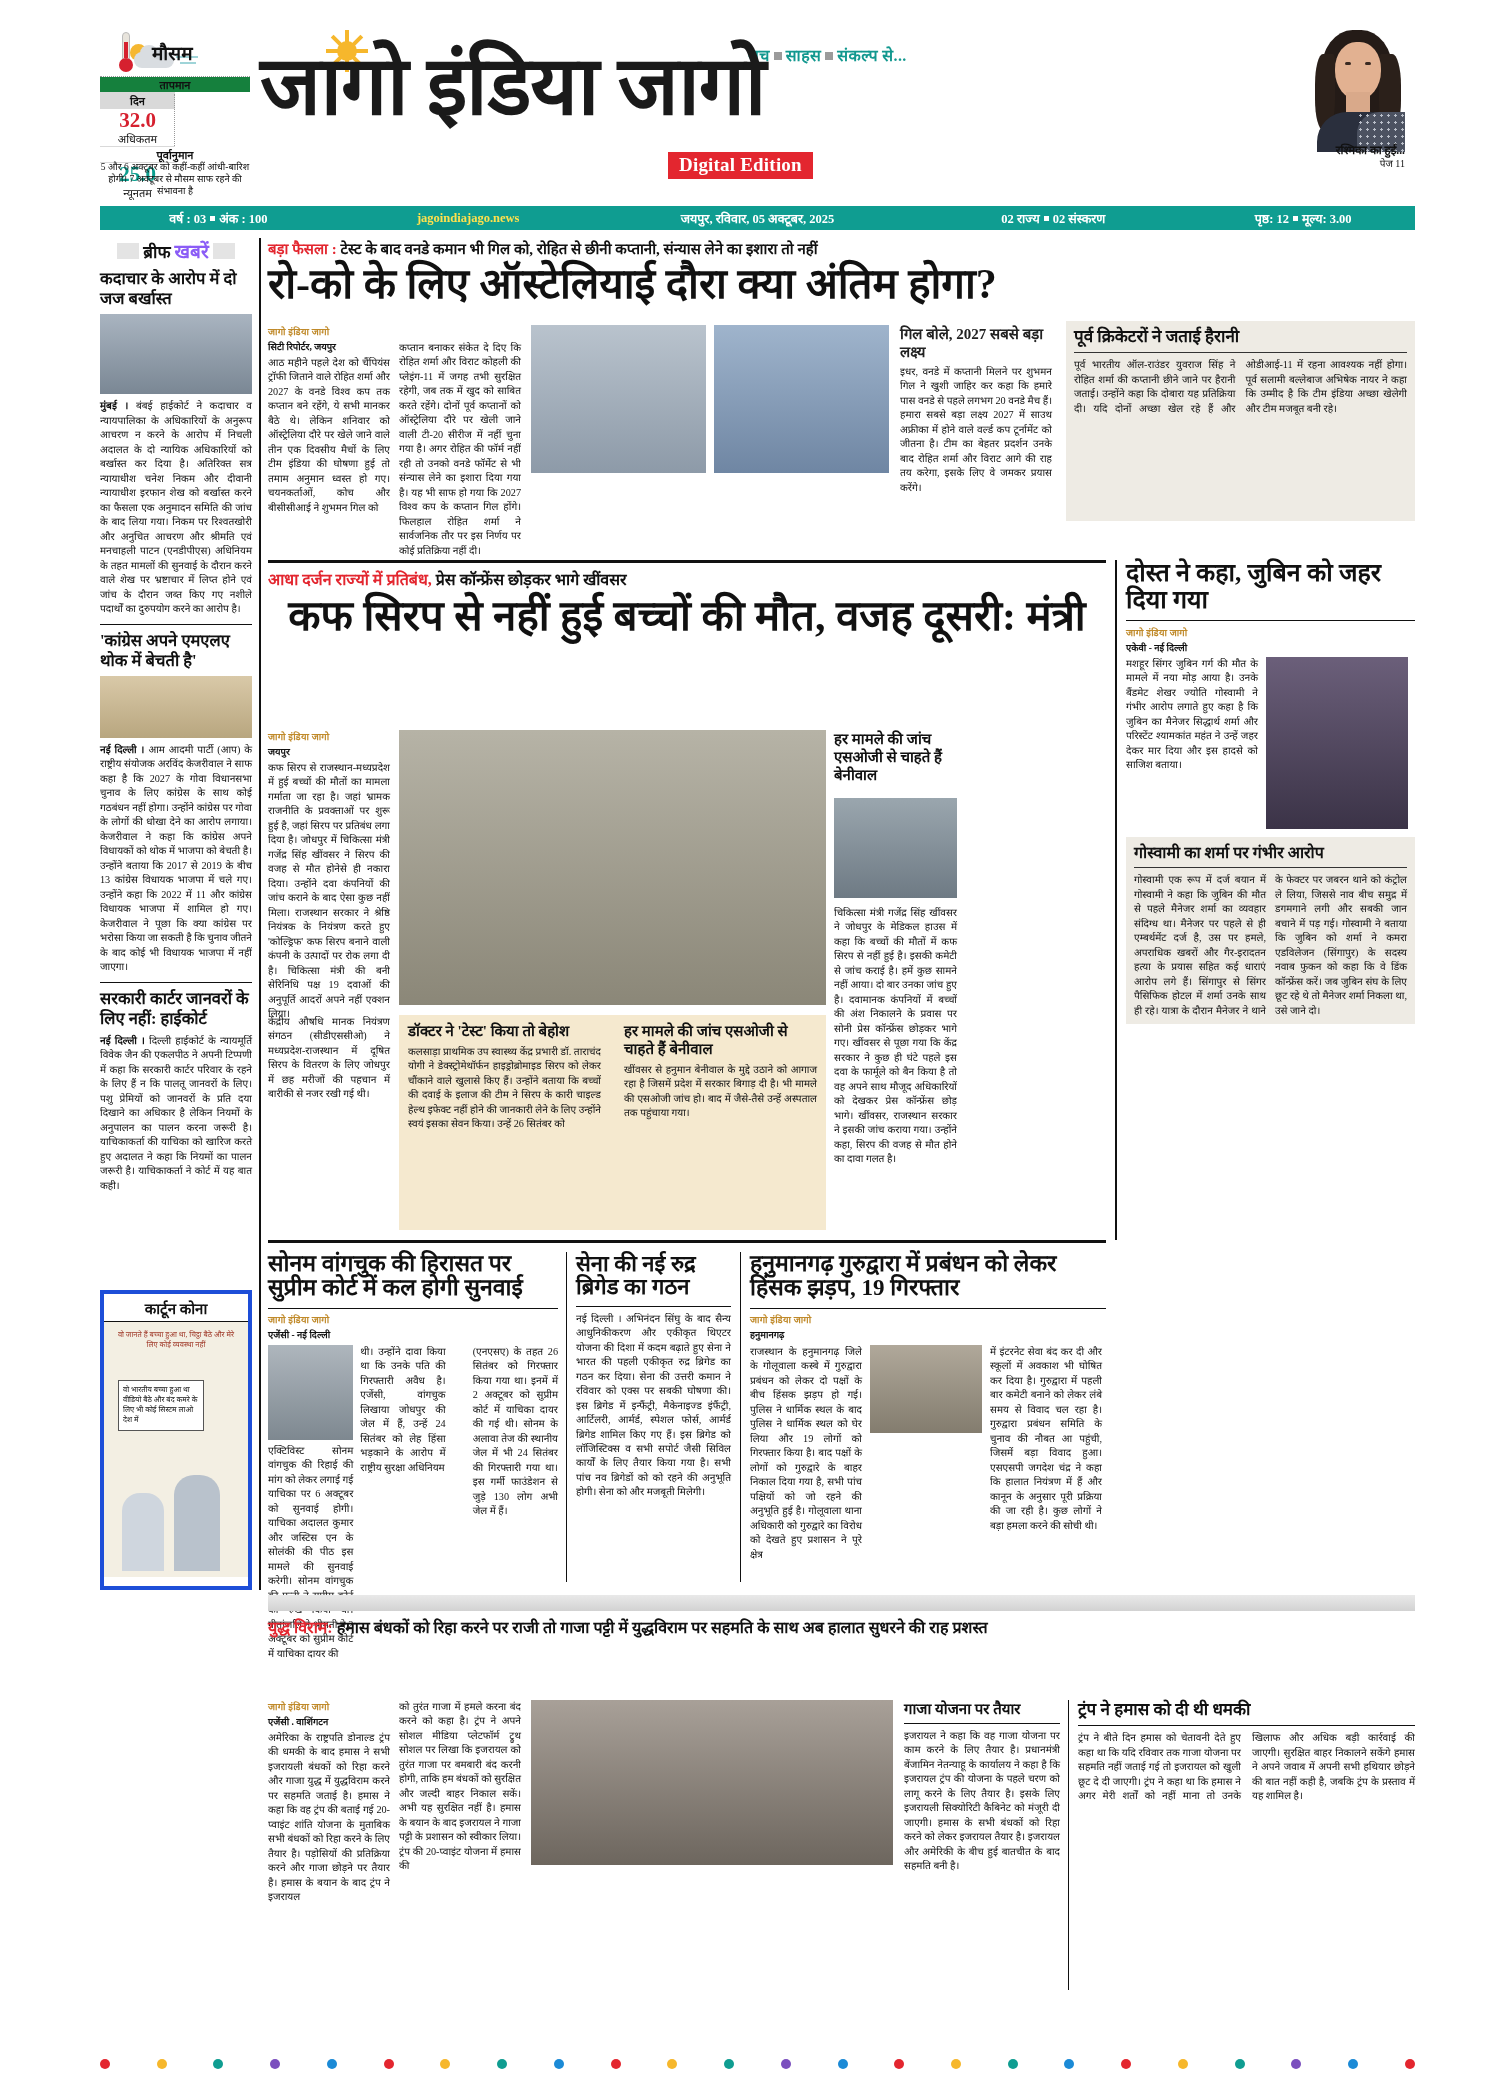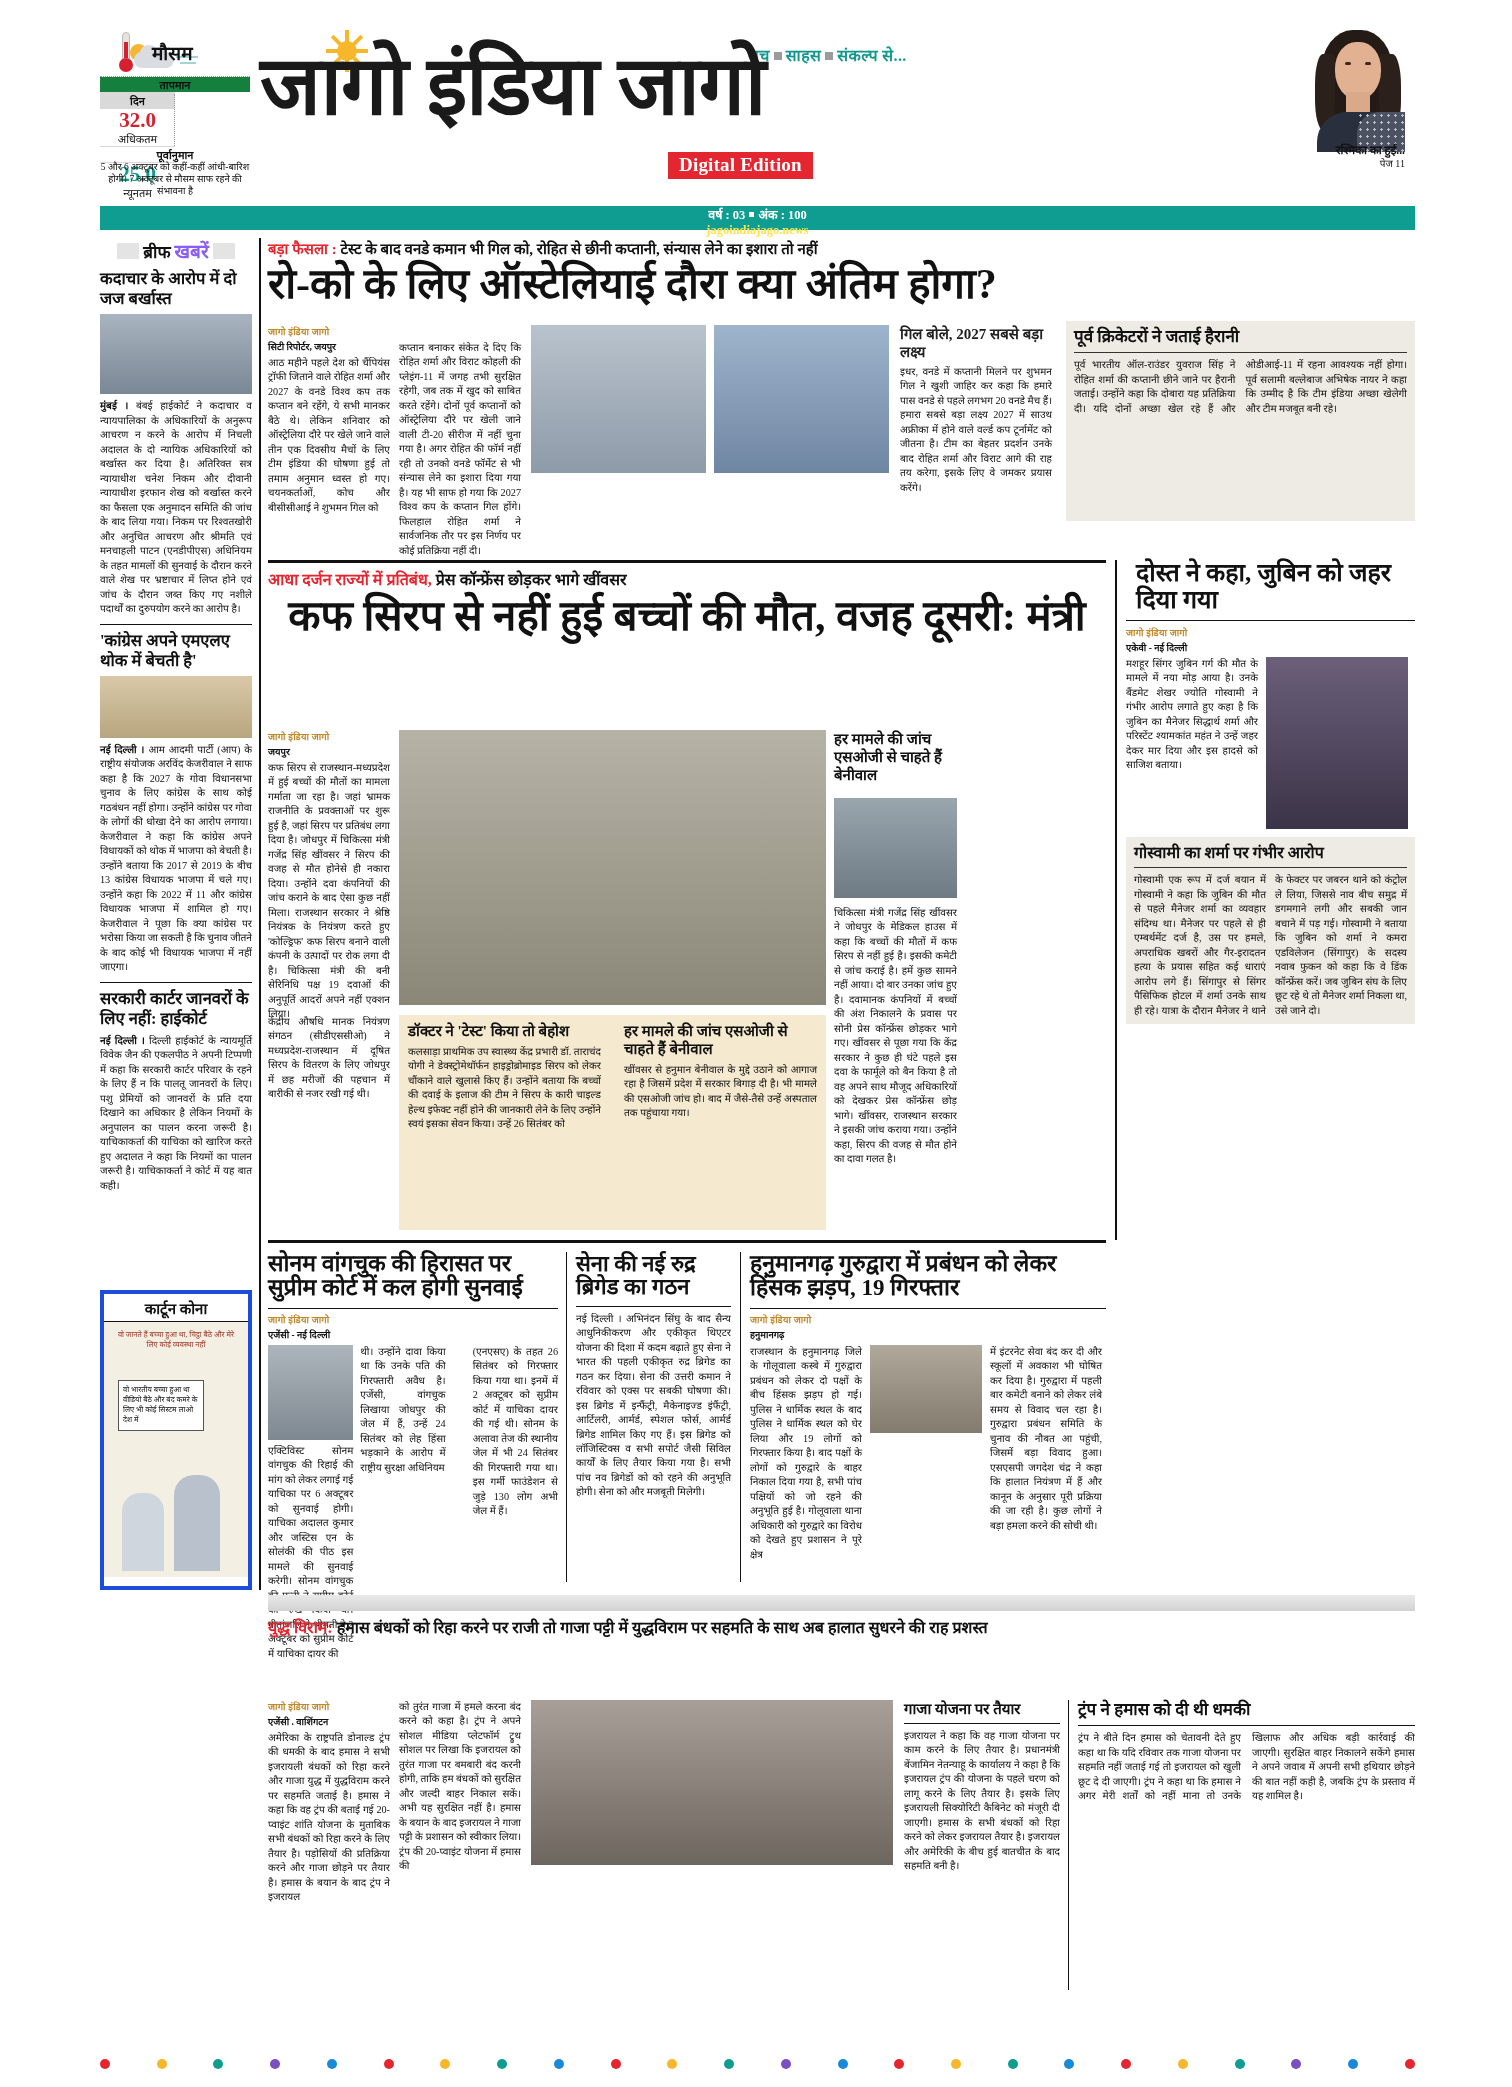--- a/index.html
+++ b/index.html
@@ -57,21 +57,21 @@
   .c-body{position:absolute;left:12px;top:92px;width:84px;height:42px;background:#2a2f3d;border-radius:30px 30px 0 0;}
   .c-saree{position:absolute;left:52px;top:92px;width:48px;height:44px;background:#4c5261;border-radius:22px 0 0 0;}
   .c-saree:after{content:"";position:absolute;inset:0;background:
       radial-gradient(#cfd3dd 1px, transparent 1.4px) 0 0/7px 7px;opacity:.85;}
   .c-eye{position:absolute;width:6px;height:3px;background:#3a2a22;border-radius:3px;top:42px;}
   .celeb-cap { position:absolute; right:10px; top:124px; width:140px; text-align:right; font-size:11.5px; font-weight:bold; }
   .celeb-page { position:absolute; right:10px; top:138px; width:140px; text-align:right; font-size:10px; }
 
   
   .infobar { position:absolute; left:100px; top:206px; width:1315px; height:24px; background:#0f9d91; color:#fff;
-             display:flex; align-items:center; font-size:12.5px; font-weight:bold;flex-direction:column; }
+             display:flex; align-items:center; font-size:12.5px; font-weight:bold; }
   .infobar > div { text-align:center; }
   .ib-1{width:18%;} .ib-2{width:20%;} .ib-3{width:24%;} .ib-4{width:21%;} .ib-5{width:17%;}
   .ib-sq{display:inline-block;width:5px;height:5px;background:#fff;margin:0 4px 2px;}
   .ib-yellow{color:#ffe14d;}
 
   
   .rule { background:#111; }
   .thin { background:#bbb; }
   .kicker-red { color:#e3262f; font-weight:bold; }
   .byline { font-size:9.5px; color:#c08a2a; font-weight:bold; letter-spacing:.2px; }
@@ -310,21 +310,21 @@
           <div class="body" style="margin-top:5px;">खींवसर से हनुमान बेनीवाल के मुद्दे उठाने को आगाज रहा है जिसमें प्रदेश में सरकार बिगाड़ दी है। भी मामले की एसओजी जांच हो। बाद में जैसे-तैसे उन्हें अस्पताल तक पहुंचाया गया।</div>
         </div>
       </div>
     </div>
     <div class="body" style="position:absolute;left:0;top:285px;width:122px;">केंद्रीय औषधि मानक नियंत्रण संगठन (सीडीएससीओ) ने मध्यप्रदेश-राजस्थान में दूषित सिरप के वितरण के लिए जोधपुर में छह मरीजों की पहचान में बारीकी से नजर रखी गई थी।</div>
   </div>
 
   <div class="rule" style="position:absolute;left:1115px;top:560px;width:1.5px;height:680px;"></div>
 
   <div style="position:absolute;left:1126px;top:560px;width:289px;">
-    <div class="big-hl" style="font-size:25px;margin-left:10px;">दोस्त ने कहा, जुबिन को जहर दिया गया</div>
+    <div class="big-hl" style="font-size:25px;">दोस्त ने कहा, जुबिन को जहर दिया गया</div>
     <div style="border-top:1px solid #111;margin:7px 0 5px;"></div>
     <div class="byline">जागो इंडिया जागो</div>
     <div style="font-size:9.5px;font-weight:bold;margin:2px 0 3px;">एकेवी - नई दिल्ली</div>
     <div style="display:flex;gap:8px;">
       <div class="body" style="width:132px;">मशहूर सिंगर जुबिन गर्ग की मौत के मामले में नया मोड़ आया है। उनके बैंडमेट शेखर ज्योति गोस्वामी ने गंभीर आरोप लगाते हुए कहा है कि जुबिन का मैनेजर सिद्धार्थ शर्मा और परिस्टेंट श्यामकांत महंत ने उन्हें जहर देकर मार दिया और इस हादसे को साजिश बताया।</div>
       <div class="photo ph-zubeen" style="width:142px;height:172px;"></div>
     </div>
     <div class="greybox" style="margin-top:8px;padding:6px 8px;">
       <div class="boxcap" style="font-size:16px;">गोस्वामी का शर्मा पर गंभीर आरोप</div>
       <div style="border-top:1px solid #333;margin:5px 0;"></div>

